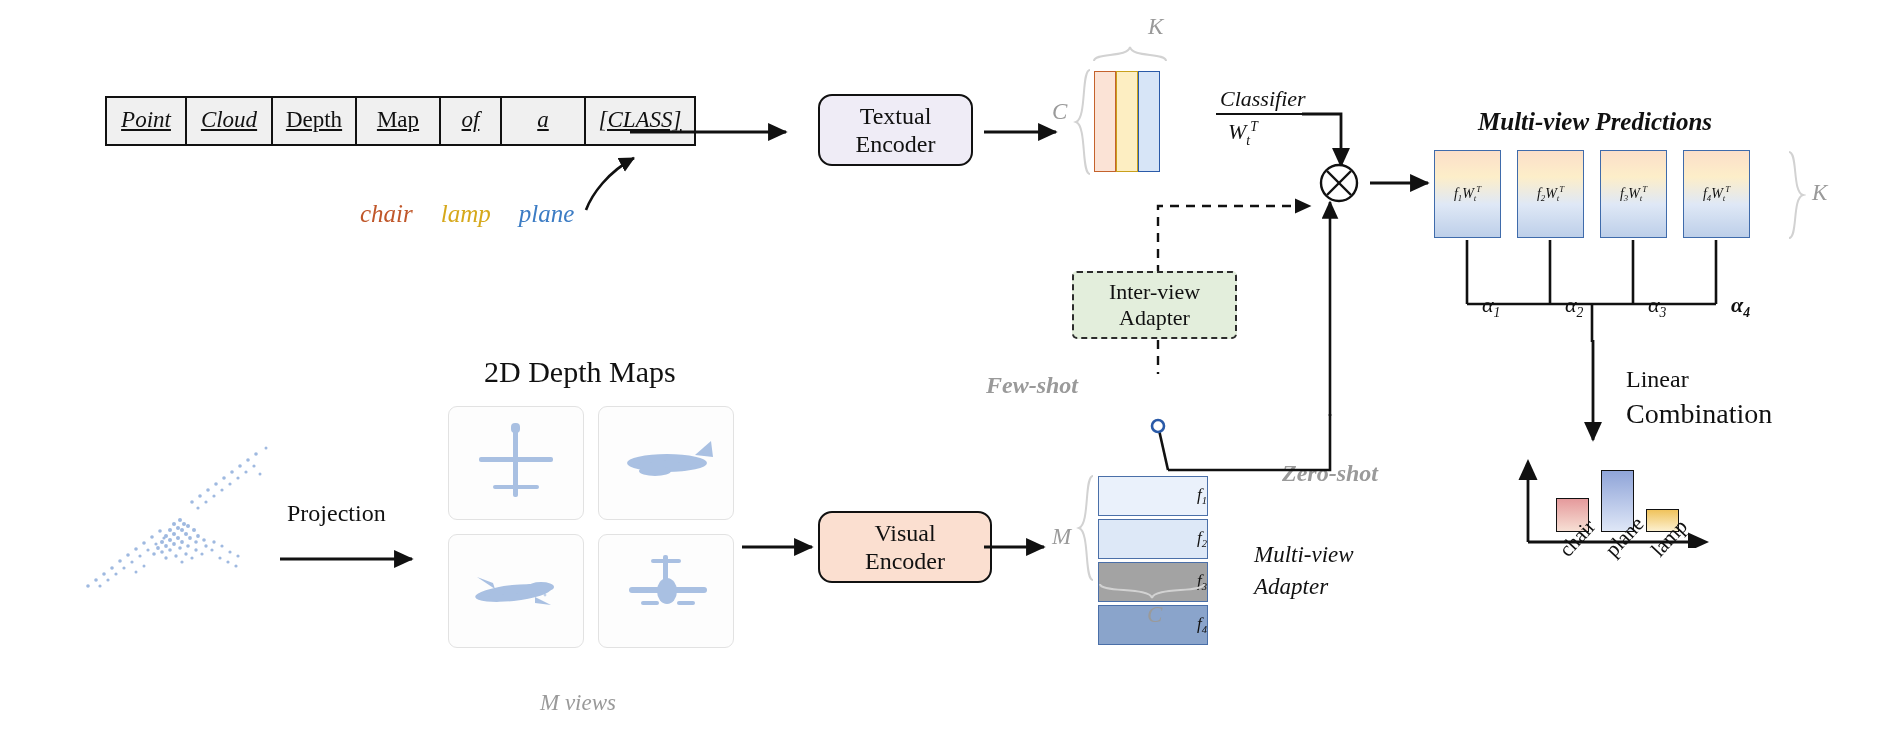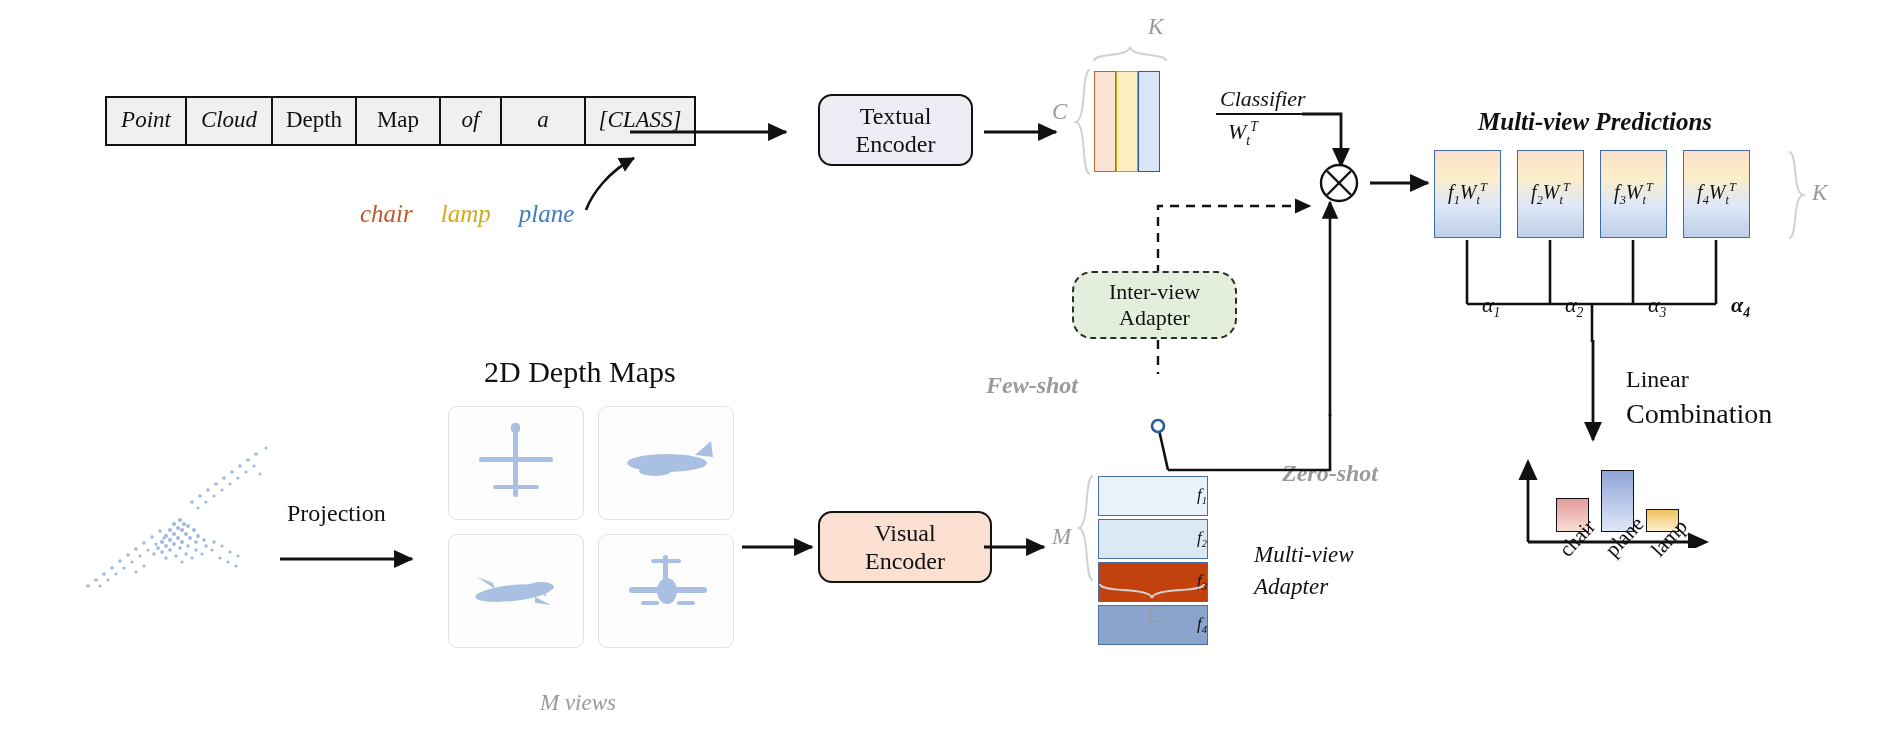--- a/index.html
+++ b/index.html
@@ -26,20 +26,21 @@
     background: #f0f0f0;
   }
   .token {
     border-right: 2.5px solid #111;
     padding: 9px 0 11px 0;
     font-size: 23px;
     color: #111;
     text-align: center;
     background: #f0f0f0;
     font-family: "Liberation Serif", serif;
+    text-decoration: underline;
   }
   .token:last-child { border-right: none; }
   .token.ital { font-style: italic; }
   .w-point  { width: 80px; }
   .w-cloud  { width: 86px; }
   .w-depth  { width: 84px; }
   .w-map    { width: 84px; }
   .w-of     { width: 61px; }
   .w-a      { width: 84px; }
   .w-class  { width: 108px; }
@@ -68,21 +69,21 @@
   #visual-encoder {
     left: 818px; top: 511px; width: 174px; height: 72px;
     background: #fbdfd0;
   }
 
   
   #adapter {
     left: 1072px; top: 271px; width: 165px; height: 68px;
     background: #e3eedc;
     border: 2.2px dashed #2c2c2c;
-    border-radius: 20px;
+    border-radius: 5px;
     display: flex; flex-direction: column;
     align-items: center; justify-content: center;
     font-size: 22px; color: #111; line-height: 1.2;
   }
 
   
   #classifier-matrix {
     left: 1094px; top: 71px;
     display: flex; height: 101px;
   }
@@ -97,34 +98,34 @@
     display: flex; flex-direction: column; gap: 3px;
   }
   .feat-row {
     width: 110px; height: 40px;
     border: 1.5px solid #4a6fa8;
     display: flex; align-items: center; justify-content: flex-end;
     font-size: 17px; font-style: italic; color: #111;
   }
   .feat-row.f1 { background: #eaf1fb; }
   .feat-row.f2 { background: #dde8f7; }
-  .feat-row.f3 { background: #c2410c; }
+  .feat-row.f3 { background: #a3a3a3; }
   .feat-row.f4 { background: #8aa4cb; }
 
   
   #pred-boxes {
     left: 1434px; top: 150px;
     display: flex; gap: 16px;
   }
   .pred-box {
     width: 67px; height: 88px;
     border: 1.8px solid #3f6bab;
     background: linear-gradient(to bottom,#fbdfc9 0%,#fdeec9 30%,#dfe8f6 62%,#bdcfe9 100%);
     display: flex; align-items: center; justify-content: center;
-    font-size: 20px; font-style: italic; color: #111;
+    font-size: 14px; font-style: italic; color: #111;
   }
 
   
   #bar-chart { left: 1533px; top: 470px; width: 170px; height: 62px; }
   .bar {
     position: absolute; bottom: 0;
     border: 1.6px solid #111;
   }
   .bar.chair { left: 23px;  width: 33px; height: 34px;
                background: linear-gradient(to bottom,#e59a9c,#f7dfd4); }

